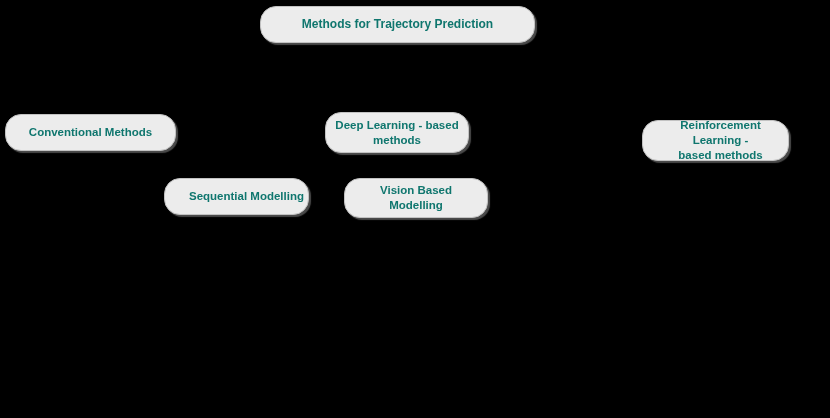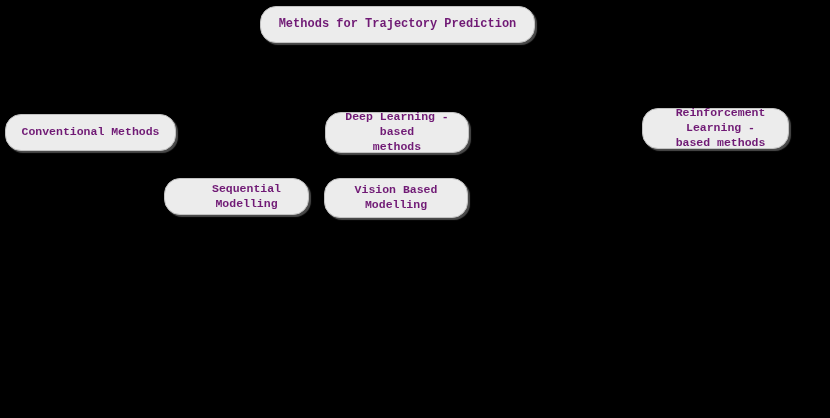--- a/index.html
+++ b/index.html
@@ -17,47 +17,46 @@
     height: 418px;
     background: #000000;
   }
   .node {
     position: absolute;
     box-sizing: border-box;
     background: #ececec;
     border: 1px solid #c2c2c2;
     border-radius: 16px;
     box-shadow: 2px 2px 1px #4a4a4a;
-    color: #701a75;
+    color: #0f766e;
     font-weight: bold;
     font-size: 11.5px;
     line-height: 1.3;
     display: flex;
     align-items: center;
     justify-content: center;
     text-align: center;
     white-space: pre-line;
     padding: 2px 3px;
-    font-family: Liberation Mono, monospace;
   }
   
   .connector {
     position: absolute;
     background: #000000;
   }
   .connector.v { width: 1px; }
   .connector.h { height: 1px; }
 
   
   .n-root          { left: 260px; top: 6px;   width: 275px; height: 37px; font-size: 12px; }
   .n-conventional  { left: 5px;   top: 114px; width: 171px; height: 37px; }
   .n-deep          { left: 325px; top: 112px; width: 144px; height: 41px; }
-  .n-reinforcement { left: 642px; top: 108px; width: 147px; height: 41px; padding-left: 13px; }
+  .n-reinforcement { left: 642px; top: 120px; width: 147px; height: 41px; padding-left: 13px; }
   .n-sequential    { left: 164px; top: 178px; width: 145px; height: 37px; padding-left: 23px; }
-  .n-vision        { left: 324px; top: 178px; width: 144px; height: 40px; }
+  .n-vision        { left: 344px; top: 178px; width: 144px; height: 40px; }
   .n-generative    { left: 488px; top: 178px; width: 143px; height: 38px; }
 
   
   .c-root-down     { left: 397px; top: 43px;  height: 35px; }
   .c-row2-bus      { left: 77px;  top: 78px;  width: 638px; }
   .c-conv-down     { left: 77px;  top: 78px;  height: 36px; }
   .c-deep-down     { left: 397px; top: 78px;  height: 34px; }
   .c-reinf-down    { left: 715px; top: 78px;  height: 34px; }
   .c-deep-down2    { left: 397px; top: 153px; height: 12px; }
   .c-row3-bus      { left: 236px; top: 165px; width: 324px; }

